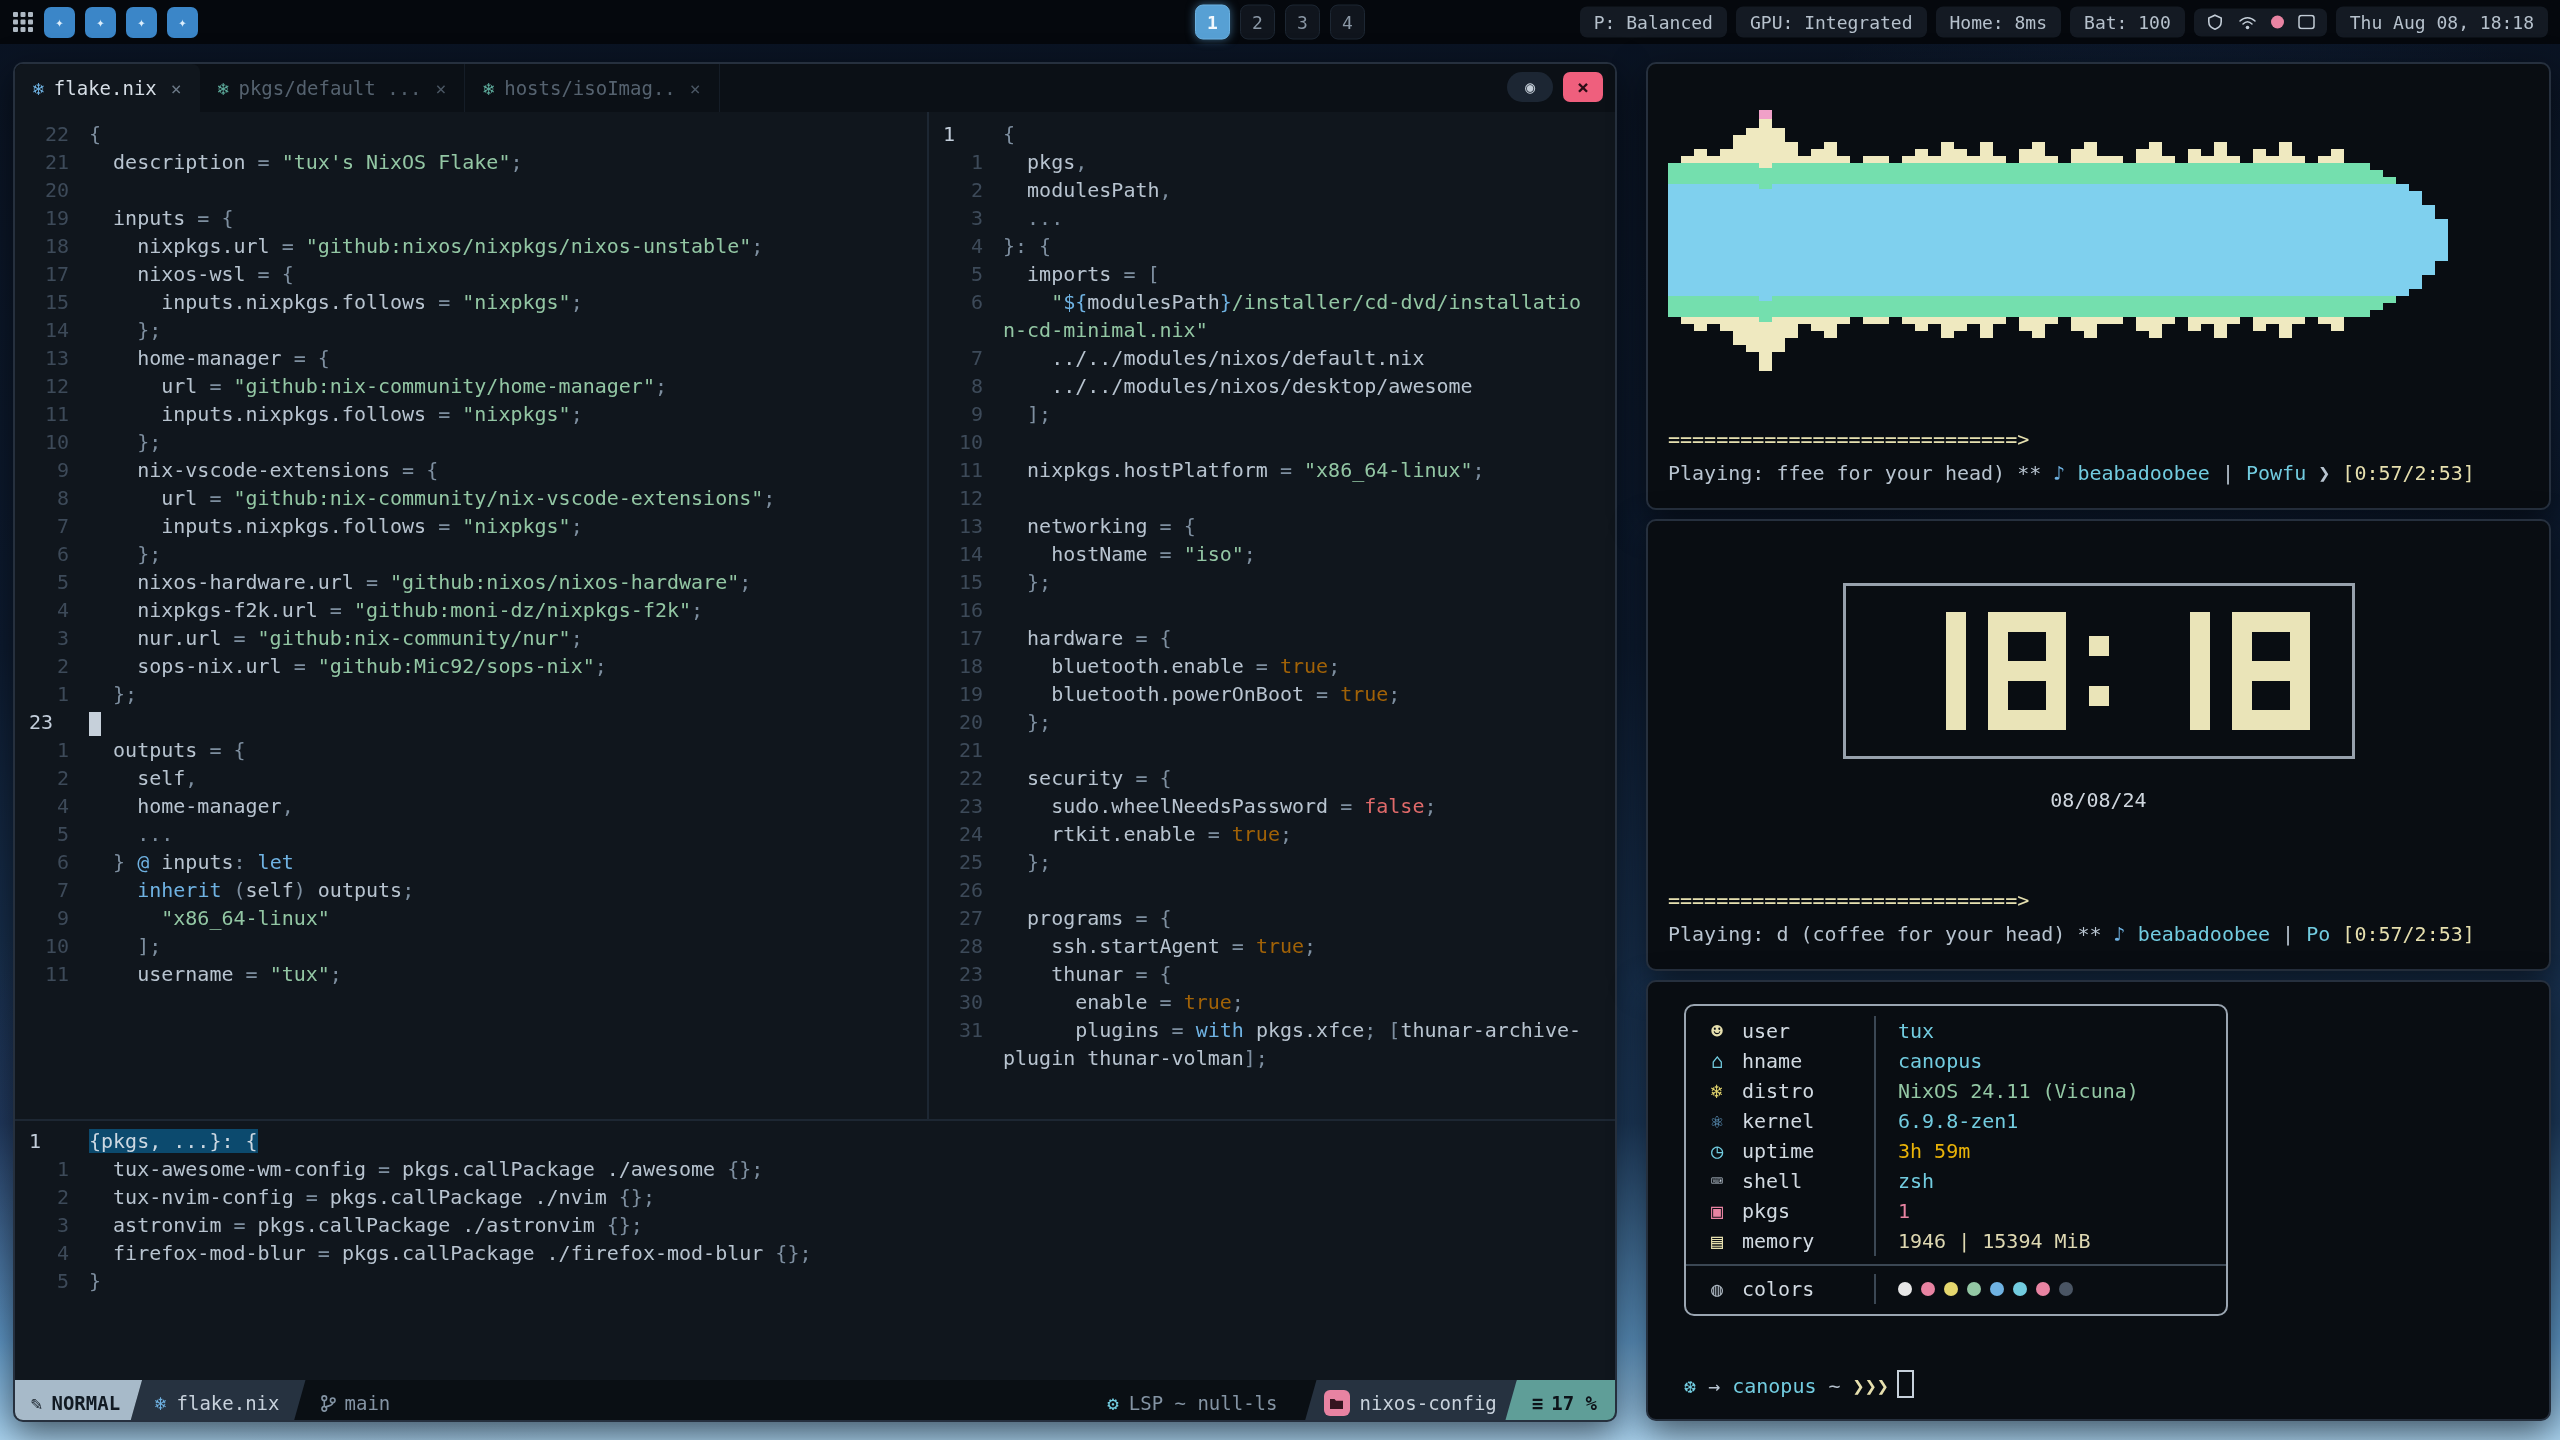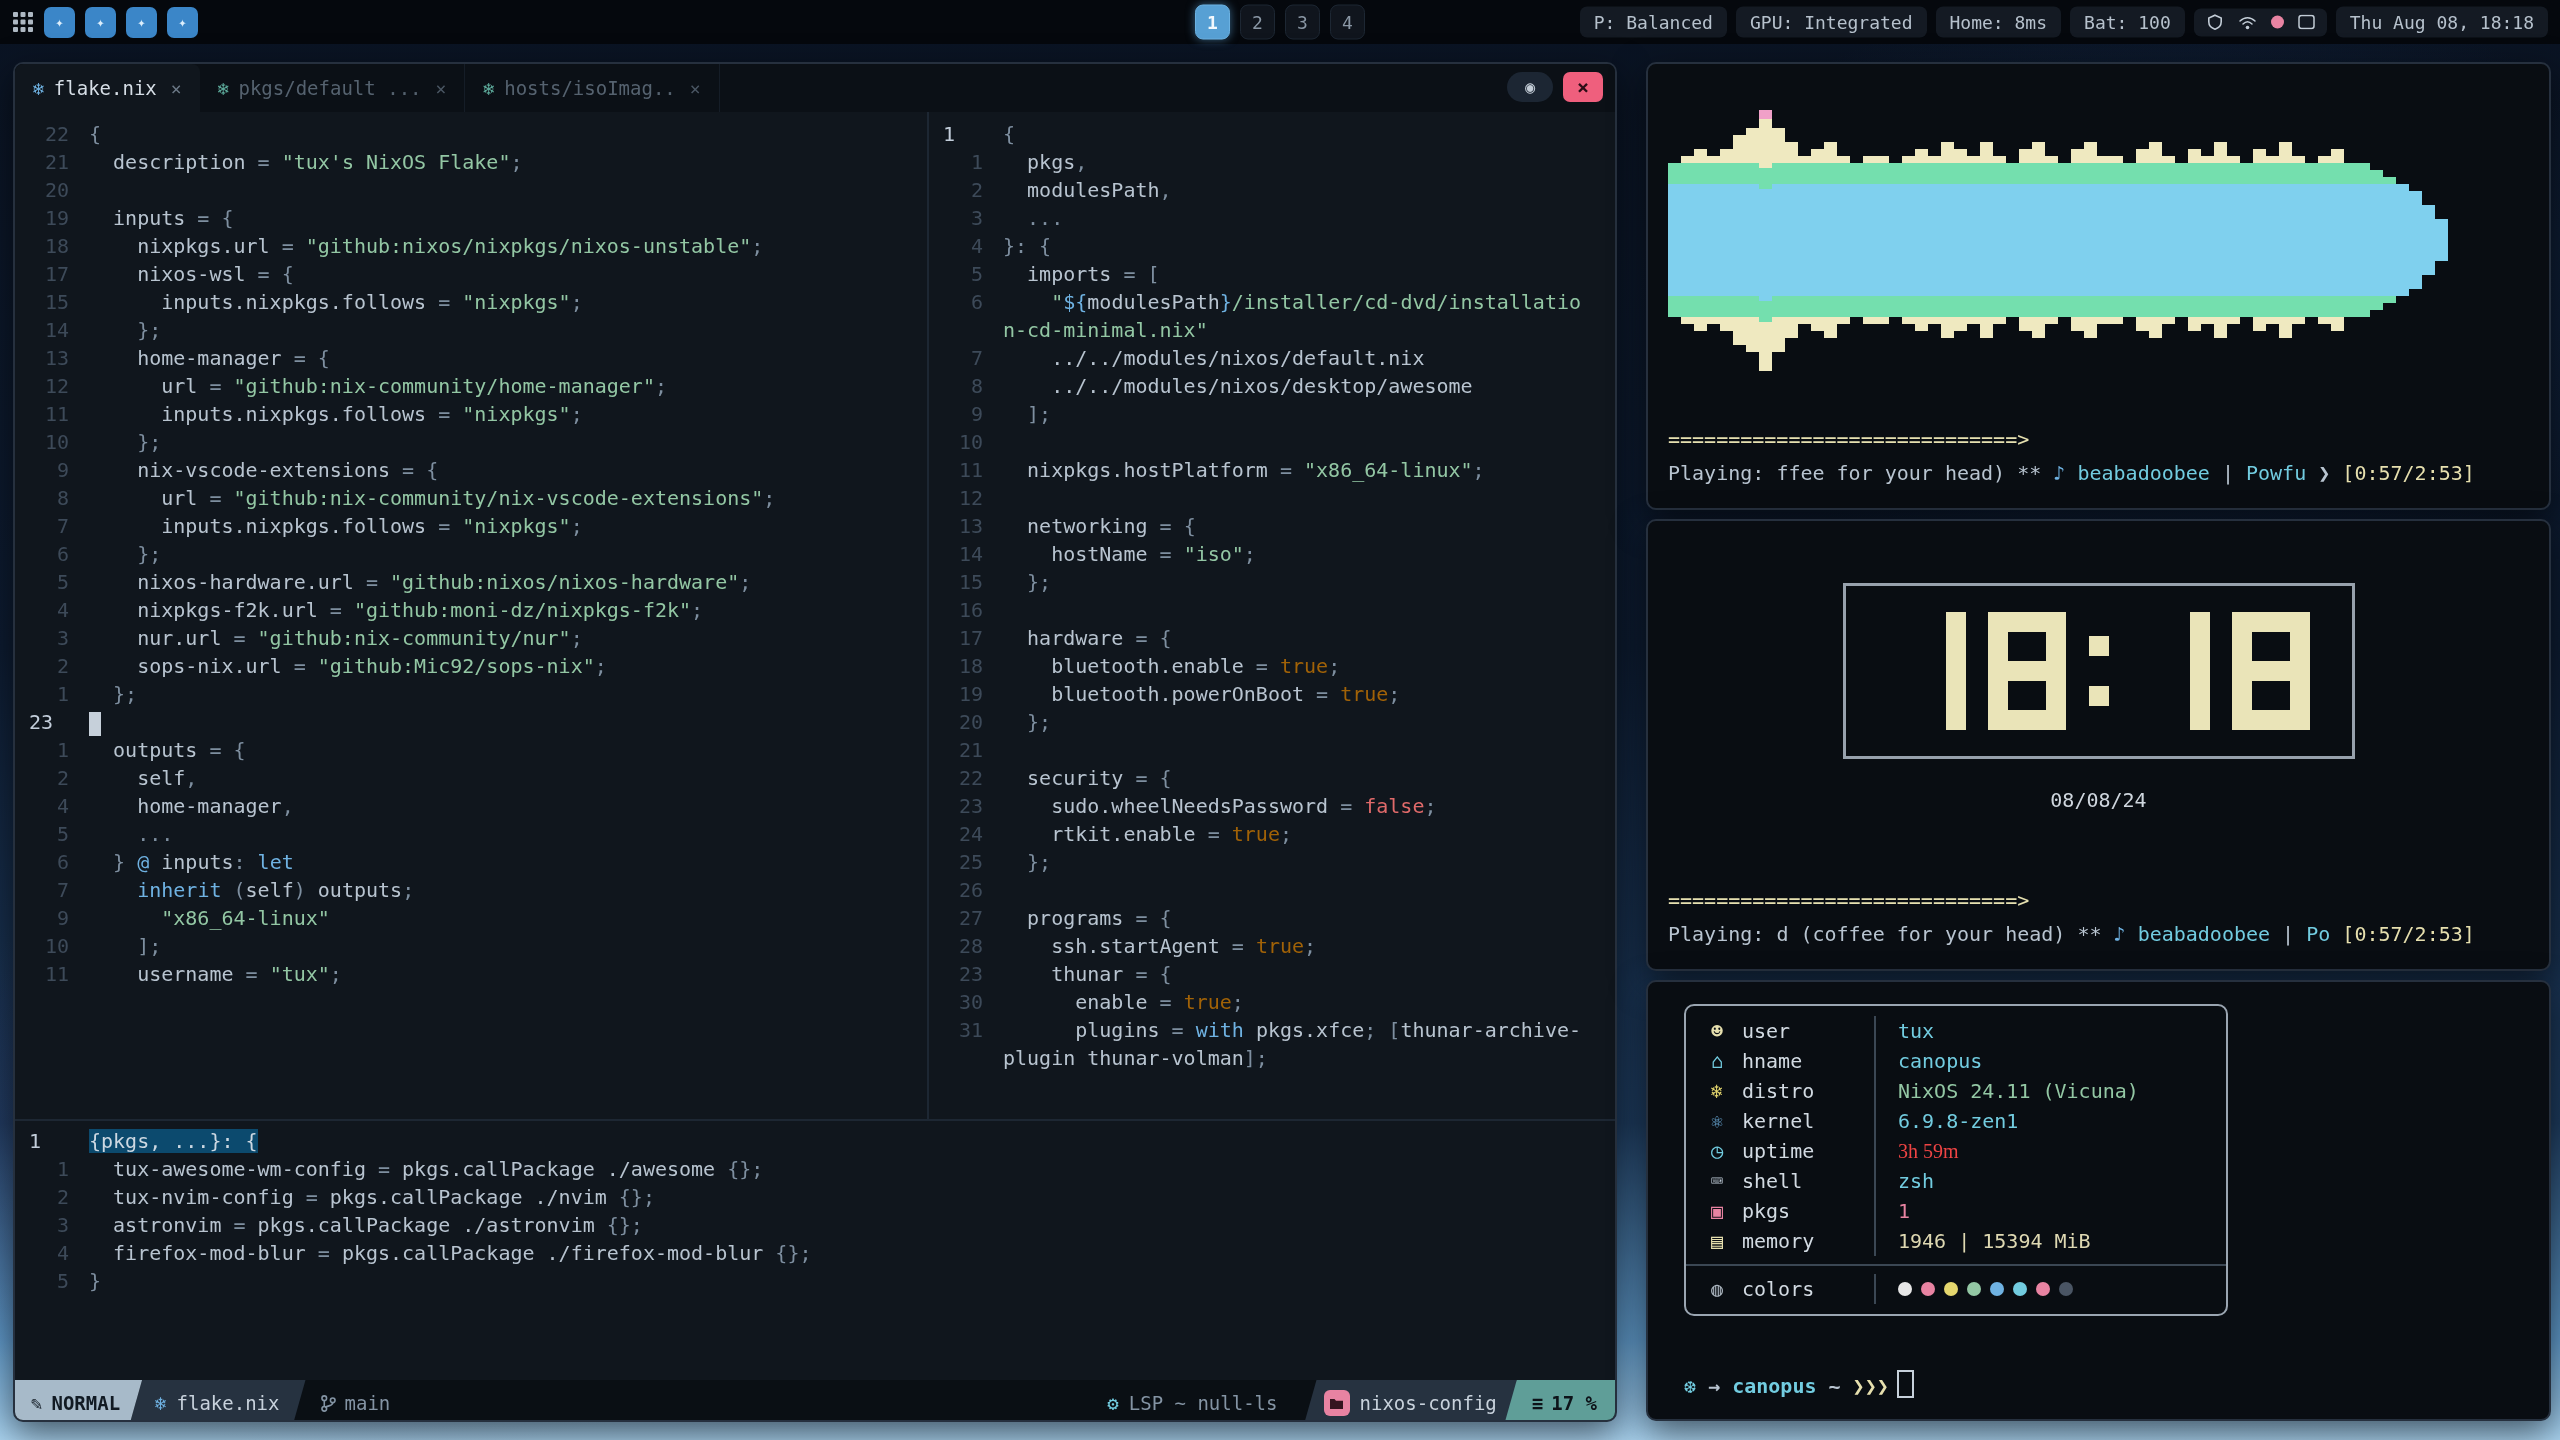--- a/index.html
+++ b/index.html
@@ -89,21 +89,21 @@
 
   
   .fetch-box{margin:22px 0 0 36px;width:540px;border:2px solid #9aa5b1;border-radius:10px;padding:10px 0;}
   .fetch-row{display:flex;height:30px;line-height:30px;}
   .fetch-label{width:170px;flex:none;display:flex;gap:12px;padding-left:18px;border-right:2px solid #3b4754;}
   .fetch-icon{width:26px;text-align:center;}
   .fetch-value{padding-left:22px;white-space:pre;}
   .fetch-sep{border-top:2px solid #3b4754;margin:8px 0;}
   .dots{display:flex;gap:9px;align-items:center;}
   .dots span{width:14px;height:14px;border-radius:50%;display:inline-block;}
-  .prompt-line{margin:auto 0 18px 36px;white-space:pre;font-weight:bold;}
+  .prompt-line{margin:auto 0 18px 36px;white-space:pre;}
   .cursor-hollow{display:inline-block;width:13px;height:24px;border:2px solid #c6d0da;vertical-align:-5px;margin-left:8px;}
 
   svg{display:block;}
 </style>
 </head>
 <body>
 
 <div class="screen">
 
   <div class="bar">
@@ -773,21 +773,21 @@
             <span class="fetch-icon" style="color: rgb(111, 178, 226);">⚛</span>
             <span style="color: rgb(210, 218, 226);">kernel</span>
           </div>
           <div class="fetch-value" style="color: rgb(114, 204, 224);">6.9.8-zen1</div>
         </div>
         <div class="fetch-row">
           <div class="fetch-label">
             <span class="fetch-icon" style="color: rgb(114, 204, 224);">◷</span>
             <span style="color: rgb(210, 218, 226);">uptime</span>
           </div>
-          <div class="fetch-value" style="color: #ef4444; font-family: Liberation Serif, serif;">3h 59m</div>
+          <div class="fetch-value" style="color: #eab308;">3h 59m</div>
         </div>
         <div class="fetch-row">
           <div class="fetch-label">
             <span class="fetch-icon" style="color: rgb(184, 196, 208);">⌨</span>
             <span style="color: rgb(210, 218, 226);">shell</span>
           </div>
           <div class="fetch-value" style="color: rgb(114, 204, 224);">zsh</div>
         </div>
         <div class="fetch-row">
           <div class="fetch-label">

